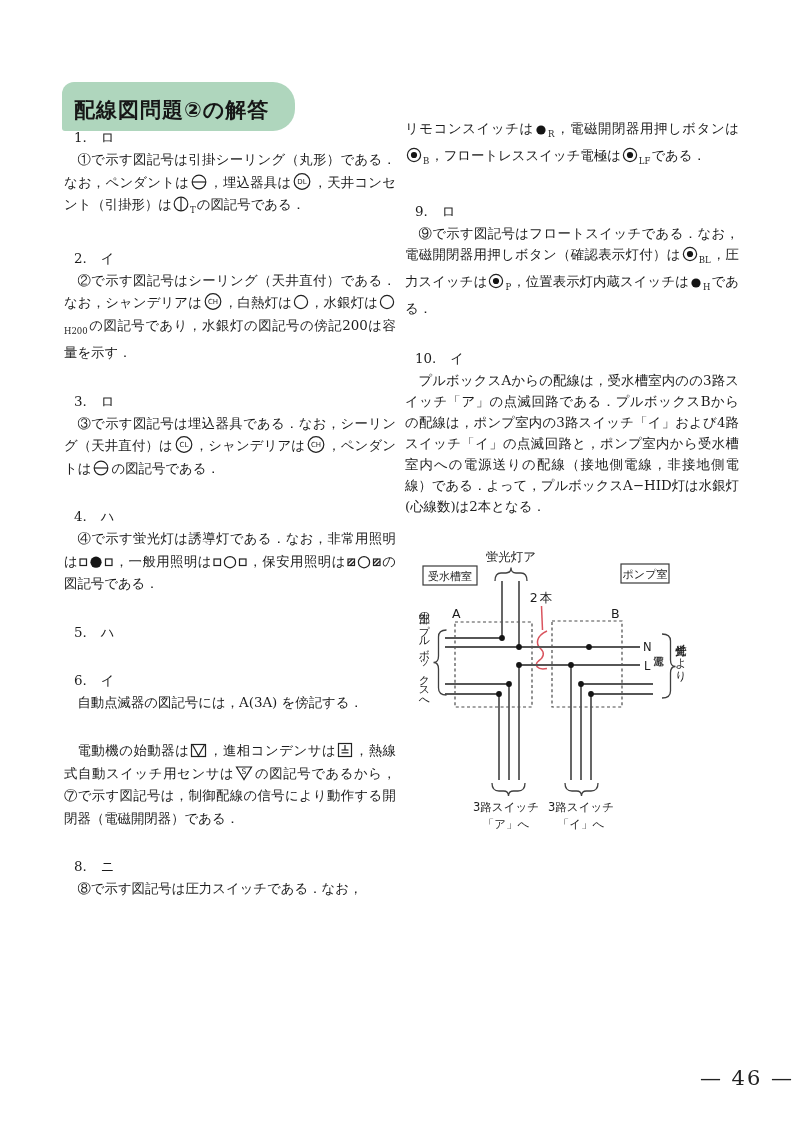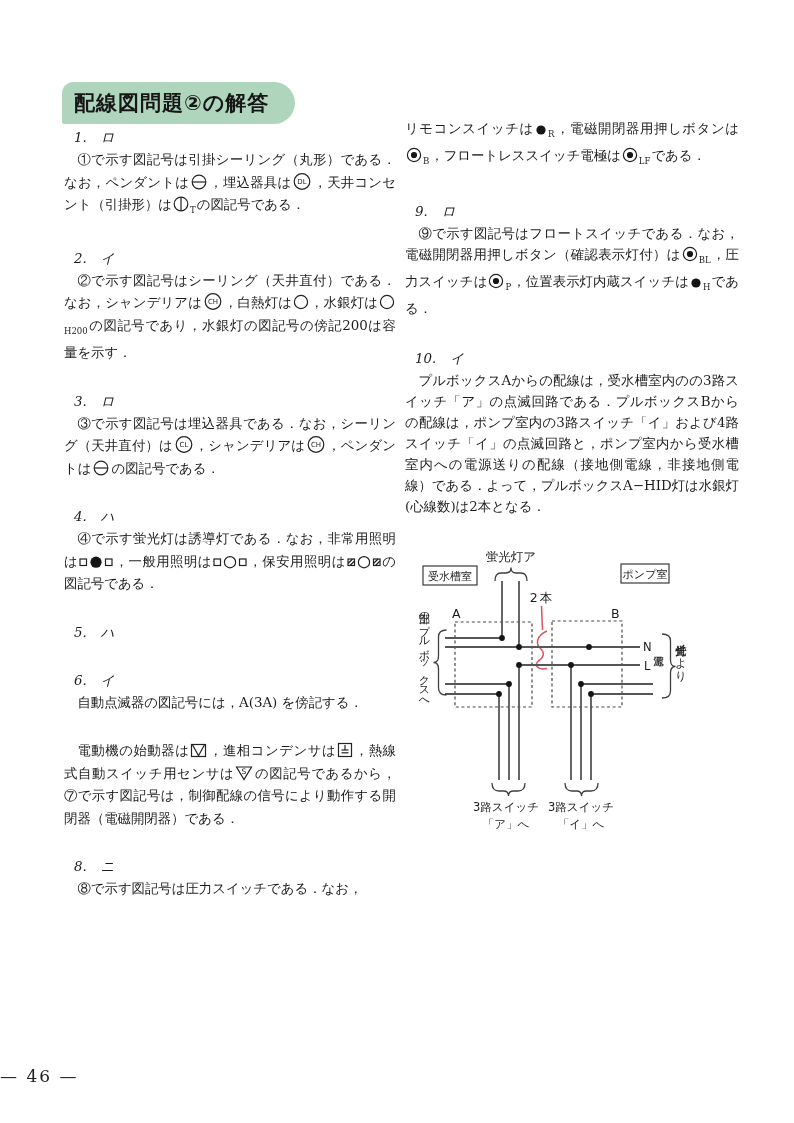--- a/index.html
+++ b/index.html
@@ -7,45 +7,45 @@
     position:relative;width:794px;height:1123px;margin:0 auto;
     background:#ffffff;overflow:hidden;
     font-family:"DejaVu Serif","Liberation Serif",serif;
     color:#1c1c1c;
   }
   .title-pill{
     position:absolute;left:62px;top:82px;
     background:#afd6bd;color:#171717;
     font-family:"DejaVu Sans","Liberation Sans",sans-serif;
     font-weight:bold;font-size:21px;letter-spacing:1px;
-    padding:7px 26px 7px 12px;
+    padding:14px 26px 7px 12px;
     border-radius:12px 22px 22px 3px;
   }
   .col{position:absolute;font-size:13.4px;}
   .col-left{left:64px;top:127px;width:332px;}
   .col-right{left:405px;top:118px;width:334px;}
   .item{margin-bottom:26px;}
   .col-right .item{margin-bottom:29px;}
-  .head{padding-left:10px;line-height:22px;font-style:italic;}
+  .head{padding-left:10px;line-height:22px;}
   .head .num{margin-right:14px;}
   .body{line-height:22.5px;text-align:justify;text-indent:1em;}
   .col-right .body{line-height:21px;}
   .cont .body{text-indent:0;}
   .sym{vertical-align:-3px;margin:0 1px;}
   .sym line,.sym circle,.sym rect,.sym polygon,.sym polyline,.sym path{
     stroke:#222;stroke-width:1.2;fill:none;
   }
   .sym .filled{fill:#151515;stroke:none;}
   .sym text{stroke:none;fill:#222;font-family:"DejaVu Sans","Liberation Sans",sans-serif;}
   .symsub{font-size:8.5px;vertical-align:-4px;margin-right:1px;letter-spacing:0;}
   .diagram{position:absolute;left:400px;top:540px;width:394px;height:316px;text-align:center;}
   .diagram text{fill:#1c1c1c;font-family:"DejaVu Sans","Liberation Sans",sans-serif;}
   .footer{
-    position:absolute;left:0;top:1066px;width:794px;text-align:left;
-    font-size:17px;letter-spacing:2px;color:#222;
+    position:absolute;left:0;top:1066px;width:794px;text-align:right;
+    font-size:21px;letter-spacing:2px;color:#222;
   }
 </style>
 </head>
 <body>
 
 <div class="page">
 
   <div class="title-pill">配線図問題②の解答</div>
 
   <div class="col col-left">

